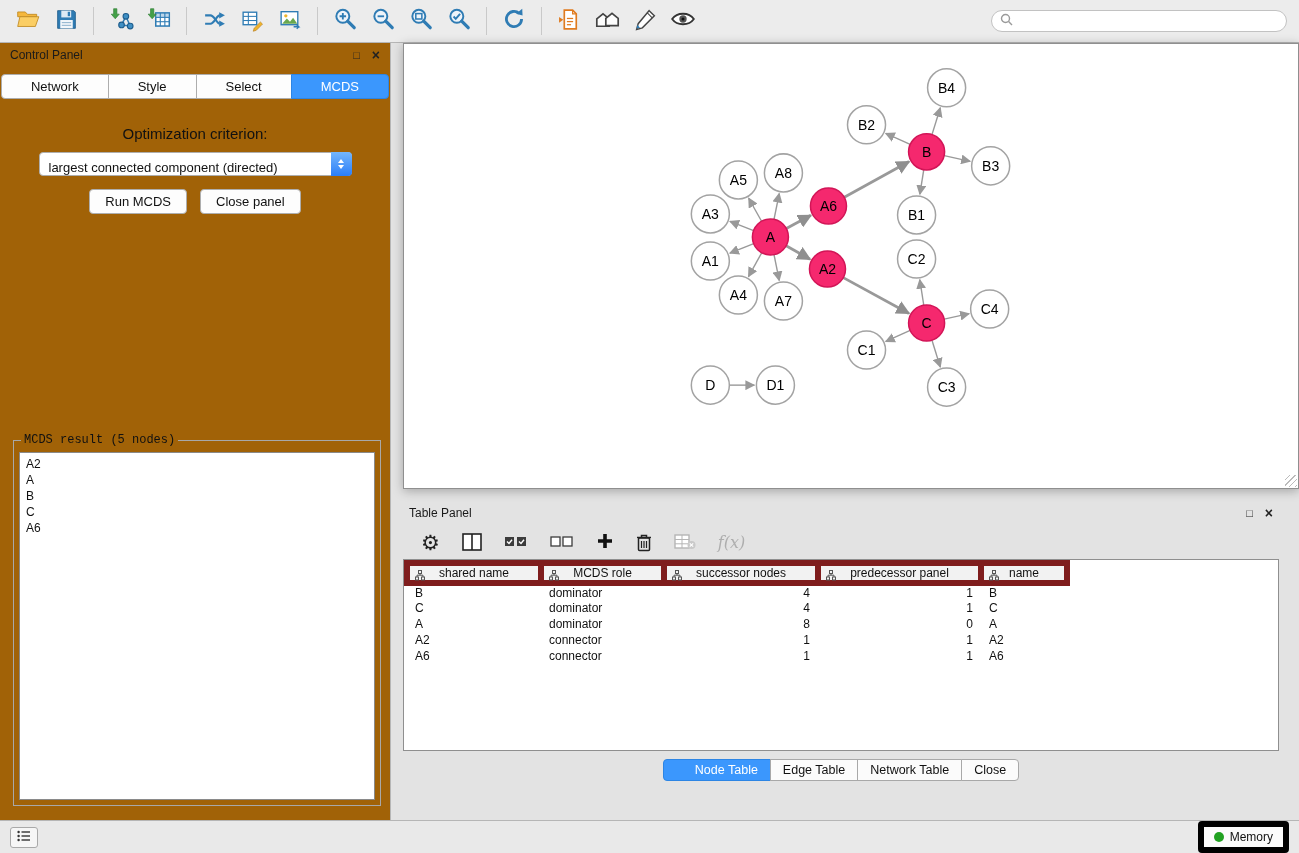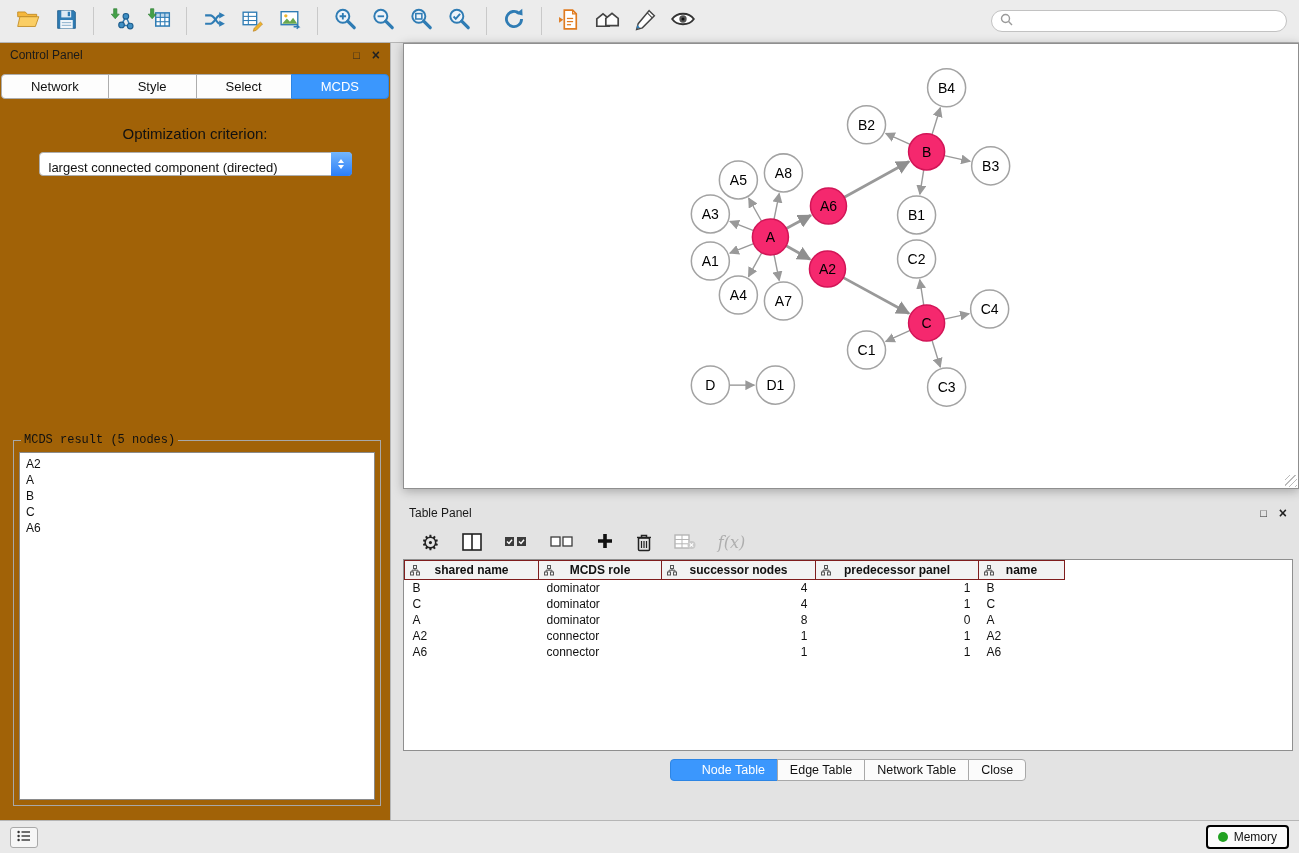--- a/index.html
+++ b/index.html
@@ -57,45 +57,45 @@
   .network-window { position:absolute; left:12px; right:0; top:0; height:446px; background:#fff; border:1px solid #8f8f8f; box-shadow:0 2px 10px rgba(0,0,0,0.28); display:flex; flex-direction:column; }
   .nw-titlebar { height:22px; background:linear-gradient(#efefef,#d5d5d5); border-bottom:1px solid #b3b3b3; position:relative; display:flex; align-items:center; flex:0 0 auto; }
   .nw-titlebar .traffic-lights { left:10px; top:5px; }
   .nw-title { margin:0 auto; font-size:13px; color:#303030; font-weight:bold; }
   .nw-canvas { flex:1 1 auto; position:relative; overflow:hidden; background:#fff; }
   .nw-canvas svg.graph { position:absolute; left:0; top:0; width:100%; height:100%; }
   svg.graph text { font-family:"Liberation Sans", sans-serif; }
   .resize-grip { position:absolute; right:1px; bottom:1px; width:12px; height:12px; background:repeating-linear-gradient(135deg, transparent 0 3px, #bbb 3px 4px); }
 
   
-  .table-panel { position:absolute; left:12px; right:6px; top:458px; }
+  .table-panel { position:absolute; left:12px; right:20px; top:458px; }
   .tp-toolbar { height:34px; display:flex; align-items:center; gap:22px; padding:0 18px; }
   .tp-tool { display:flex; align-items:center; justify-content:center; }
   .gear-glyph { font-size:21px; color:#222; line-height:1; }
   .plus-glyph { line-height:1; }
   .fx { font-family:"DejaVu Serif", serif; font-style:italic; font-size:16px; color:#aeaeae; }
   .tp-table-wrap { border:1px solid #8f8f8f; background:#fff; height:192px; overflow:hidden; }
   .tp-table-wrap table { border-collapse:collapse; table-layout:fixed; font-size:12px; }
-  .tp-table-wrap thead th { background:#f2f2f2; border:1px solid #7f1d1d; font-weight:bold; height:19px; padding:0 4px; position:relative; font-size:12px; }
+  .tp-table-wrap thead th { background:#f2f2f2; border:6px solid #7f1d1d; font-weight:normal; height:19px; padding:0 4px; position:relative; font-size:12px; }
   .tp-table-wrap thead .sort-icon { position:absolute; left:5px; top:4px; }
   .tp-table-wrap thead .th-label { display:block; text-align:center; }
   .tp-table-wrap tbody td { height:16px; padding:0 8px; white-space:nowrap; }
   td.cell-left { padding-left:10px; }
   td.num-succ { text-align:right; padding-right:14px; }
   td.num-pred { text-align:right; padding-right:90px; }
   .tp-tabs { display:flex; justify-content:center; margin-top:8px; }
   .tp-tab { border:1px solid #a8a8a8; background:#fbfbfb; font-size:12.5px; padding:3px 12px; margin-left:-1px; color:#111; cursor:default; }
   .tp-tab:first-child { border-radius:4px 0 0 4px; margin-left:0; }
   .tp-tab:last-child { border-radius:0 4px 4px 0; }
   .tp-tab.active { background:var(--accent,#3b97fd); color:#fff; border-color:#2d85e4;padding-left:31px; }
 
   
   .statusbar { height:33px; flex:0 0 33px; border-top:1px solid #b6b6b6; background:#e9e9e9; display:flex; align-items:center; padding:0 10px; }
   .sb-left-btn { width:28px; height:21px; border:1px solid #a9a9a9; border-radius:3px; background:#f6f6f6; display:flex; align-items:center; justify-content:center; }
-  .memory-btn { margin-left:auto; display:flex; align-items:center; gap:6px; border:2px solid #000000; border-radius:4px; background:#fbfbfb; padding:3px 10px; font-size:12px; }
+  .memory-btn { margin-left:auto; display:flex; align-items:center; gap:6px; border:6px solid #000000; border-radius:4px; background:#fbfbfb; padding:3px 10px; font-size:12px; }
   .memory-dot { width:10px; height:10px; border-radius:50%; background:var(--memory-green,#21a121); }
 </style>
 </head>
 <body>
 
 <div class="app">
 
 
   <div class="toolbar">
     <div class="tb-btn">
@@ -254,20 +254,24 @@
           <div class="cp-tab"><span>Select</span></div>
           <div class="cp-tab active"><span>MCDS</span></div>
         </div>
       <div class="opt-label">Optimization criterion:</div>
       <div class="dropdown">
         <span class="dd-value">largest connected component (directed)</span>
         <span class="dd-stepper">
             <span class="dd-up"></span>
             <span class="dd-down"></span>
           </span>
+      </div>
+      <div class="cp-buttons">
+        <button>Run MCDS</button>
+        <button>Close panel</button>
       </div>
       <fieldset class="result-box">
         <legend>MCDS result (5 nodes)</legend>
         <div class="result-list" id="result-list">
             <div class="result-item">A2</div>
             <div class="result-item">A</div>
             <div class="result-item">B</div>
             <div class="result-item">C</div>
             <div class="result-item">A6</div>
           </div>

